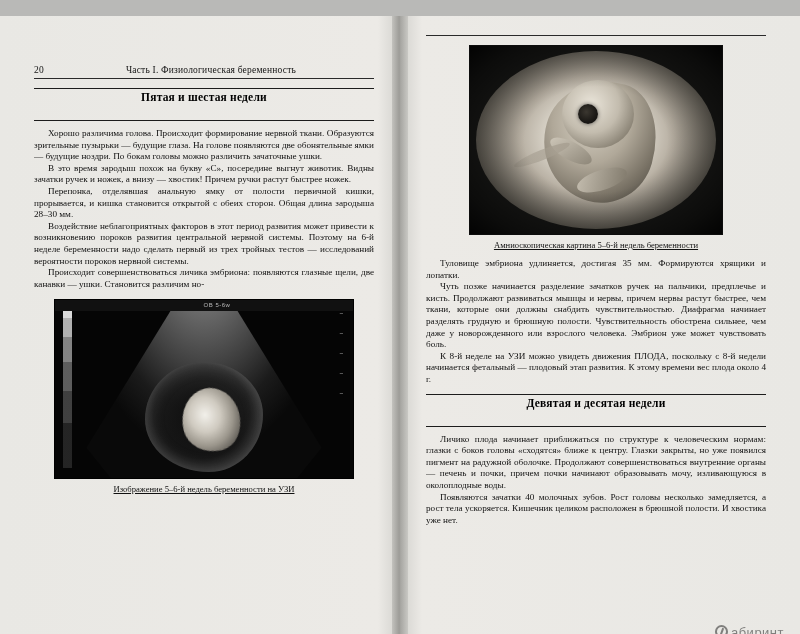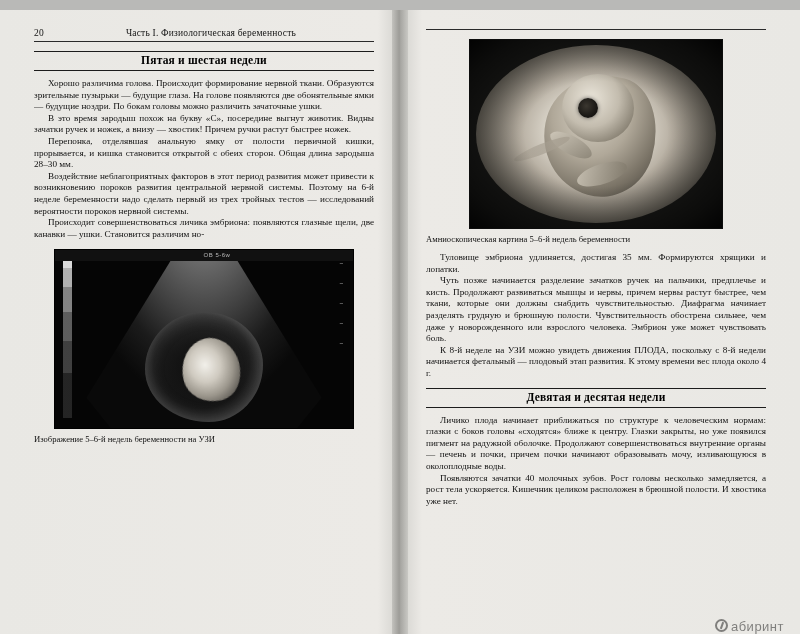--- a/index.html
+++ b/index.html
@@ -5,21 +5,21 @@
   * { box-sizing: border-box; margin: 0; padding: 0; }
   body {
     width: 800px; height: 634px;
     background: #b9b9b7;
     font-family: "Liberation Serif", serif;
     overflow: hidden;
     position: relative;
   }
   .spread {
     position: absolute;
-    left: 0; top: 10px;
+    left: 0; top: 16px;
     width: 800px; height: 484px;
     display: flex;
     background: #dededa;
   }
   .page {
     position: relative;
     height: 634px;
     background: #e8e7e3;
     overflow: hidden;
   }
@@ -45,56 +45,58 @@
     align-items: baseline;
     font-size: 9.5px;
     letter-spacing: 0.2px;
     margin-bottom: 3px;
     color: #141414;
   }
   .running-head .title {
     font-style: normal;
     white-space: nowrap;
     overflow: hidden;
+    margin-top: 31px;
   }
   .left .running-head .folio { width: 34px; }
   .left .running-head .title { flex: 1; text-align: center; padding-right: 20px;}
   .right .running-head .title { flex: 1; text-align: left; }
   .right .running-head .folio { width: 30px; text-align: right; }
   .rule {
     border: none;
     border-top: 1px solid #2a2a2a;
     margin: 1px 0 9px 0;
   }
   h2.section-head {
     font-size: 11.5px;
     font-weight: bold;
     text-align: center;
     margin: 8px 0 7px 0;
-    padding: 2px 0 4px 0;
+    padding: 2px 0 17px 0;
     border-top: 1.4px solid #1c1c1c;
     border-bottom: 1.4px solid #1c1c1c;
     letter-spacing: 0.2px;
   }
   p.body {
     font-size: 9.2px;
     line-height: 11.6px;
     text-align: justify;
     text-indent: 14px;
     color: #111;
     hyphens: auto;
   }
   p.body.noindent { text-indent: 0; }
   .figure { margin: 9px 0 4px 0; text-align: center; }
   .figure .caption {
     font-size: 8.6px;
-    text-align: left;
+    text-align: center;
     margin-top: 5px;
     line-height: 10px;
     color: #111;
+    text-decoration: underline;
   }
   
   .usg {
     width: 300px; height: 180px;
     margin: 0 auto;
     background: #050505;
     position: relative;
     overflow: hidden;
     border: 1px solid #000;
   }

